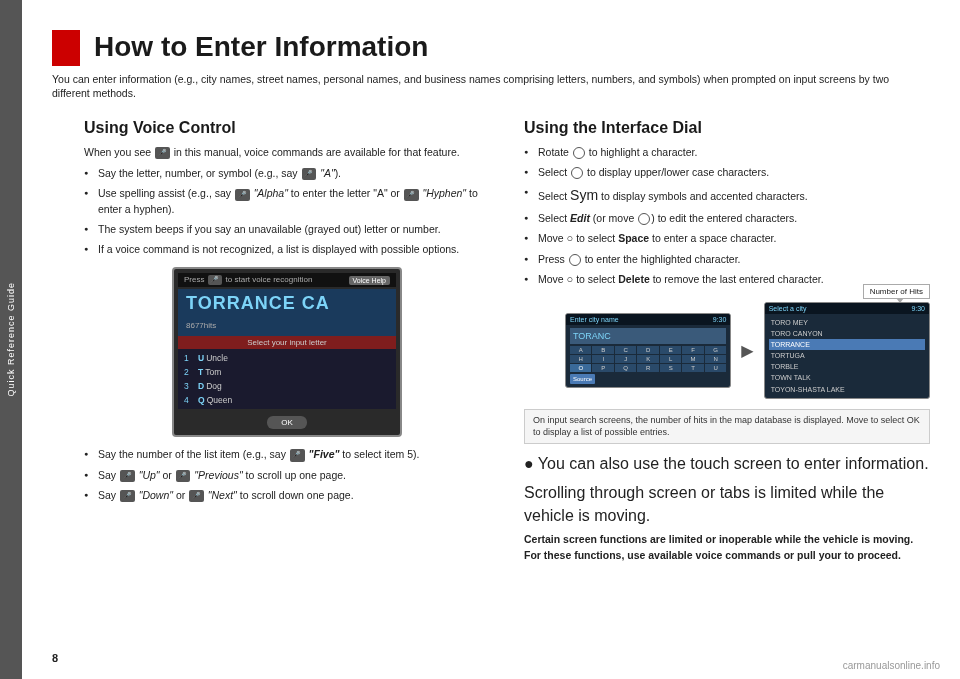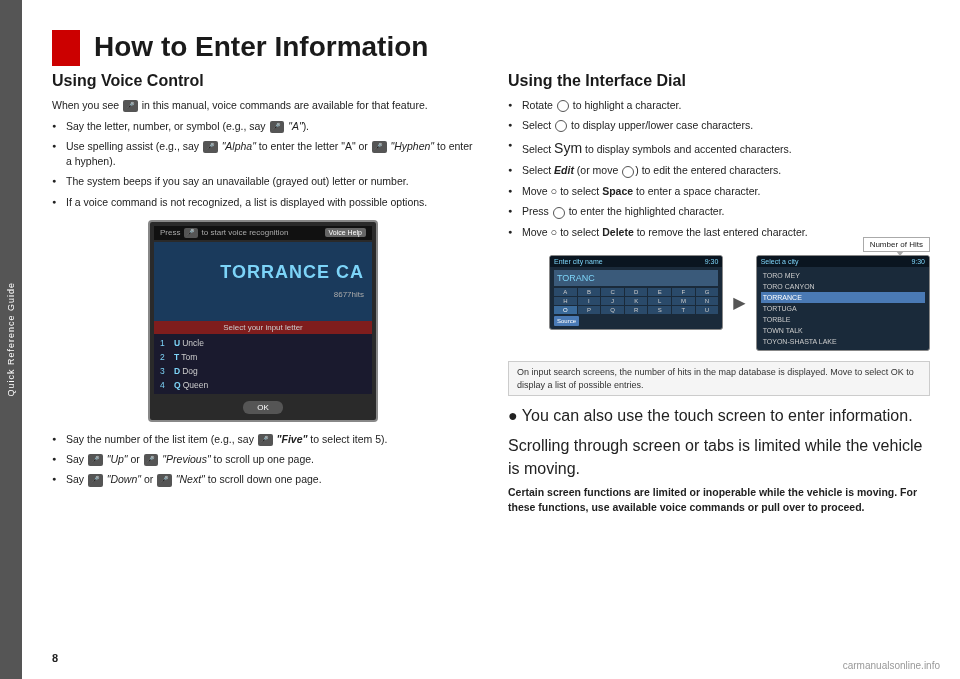--- a/index.html
+++ b/index.html
@@ -62,20 +62,21 @@
       color: #222;
       margin-bottom: 18px;
       line-height: 1.4;
       max-width: 860px;
     }
 
     .columns {
       display: flex;
       gap: 34px;
       flex: 1;
+      margin-left: 32px;
     }
 
     .col-left {
       flex: 1;
       min-width: 0;
     }
 
     .col-right {
       flex: 1;
       min-width: 0;
@@ -158,22 +159,22 @@
     .screen-header .voice-help {
       background: #666;
       color: white;
       font-size: 7px;
       padding: 1px 4px;
       border-radius: 2px;
     }
 
     .screen-torrance {
       background: #1a3a5c;
-      padding: 20px 8px;
-      text-align: right;
+      padding: 4px 8px;
+      text-align: left;
     }
 
     .torrance-text {
       color: #7dd4f8;
       font-size: 18px;
       font-weight: bold;
       letter-spacing: 1px;
       display: block;
     }
 
@@ -236,21 +237,21 @@
       color: #1a1a1a;
       margin-top: 12px;
       margin-bottom: 6px;
     }
 
     
     .dual-screens {
       display: flex;
       gap: 6px;
       margin: 10px 0;
-      align-items: flex-start;
+      align-items: center;
       position: relative;
     }
 
     .mini-screen {
       flex: 1;
       background: #1a2a3a;
       border: 1px solid #888;
       border-radius: 3px;
       overflow: hidden;
     }
@@ -399,20 +400,21 @@
 <body>
 
 <div class="sidebar">
   <span class="sidebar-text">Quick Reference Guide</span>
 </div>
 
 <div class="main-content">
   <div class="red-bar"></div>
 
   <h1 class="page-title">How to Enter Information</h1>
+  <p class="intro-text">You can enter information (e.g., city names, street names, personal names, and business names comprising letters, numbers, and symbols) when prompted on input screens by two different methods.</p>
 
   <div class="columns">
 
     <div class="col-left">
       <h2 class="section-title">Using Voice Control</h2>
       <p class="section-text">
         When you see <span class="voice-icon">🎤</span> in this manual, voice commands are available for that feature.
       </p>
 
       <ul class="bullet-list">
@@ -544,20 +546,20 @@
       </div>
 
       <div class="caption-box">
         <span>On input search screens, the number of hits in the map database is displayed. Move  to select OK to display a list of possible entries.</span>
       </div>
 
       <p class="bottom-note">● You can also use the touch screen to enter information.</p>
 
       <p class="bottom-note" style="margin-top:6px;">Scrolling through screen or tabs is limited while the vehicle is moving.</p>
       <p class="bottom-warning">
-        <span class="bold">Certain screen functions are limited or inoperable while the vehicle is moving. For these functions, use available voice commands or pull over to proceed.</span>
+        <span class="bold">Certain screen functions are limited or inoperable while the vehicle is moving. For these functions, use available voice commands or pull your to proceed.</span>
       </p>
     </div>
   </div>
 
   <div class="page-number">8</div>
   <div class="watermark">carmanualsonline.info</div>
 </div>
 
 </body></html>

